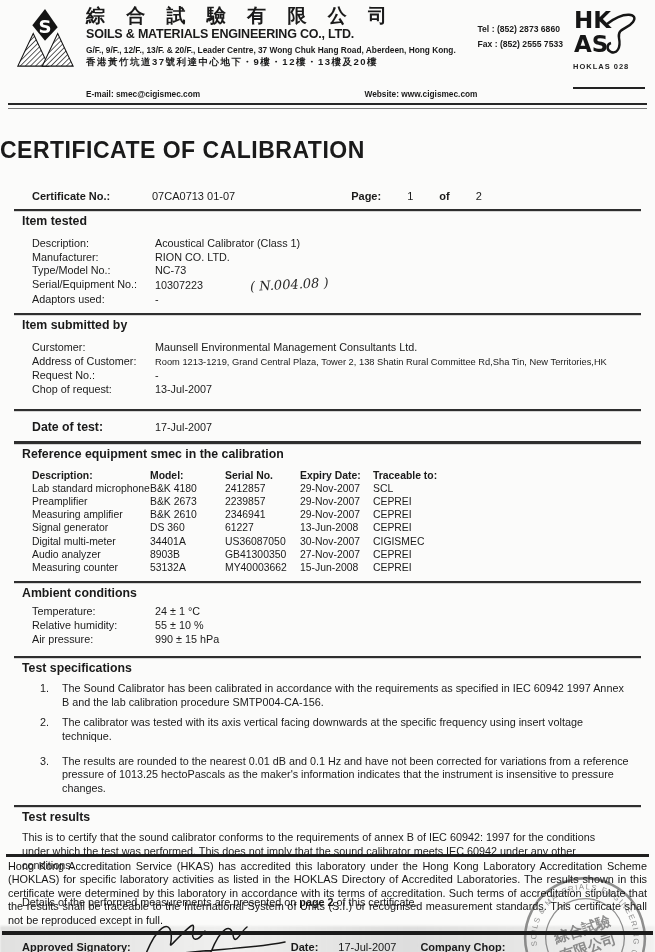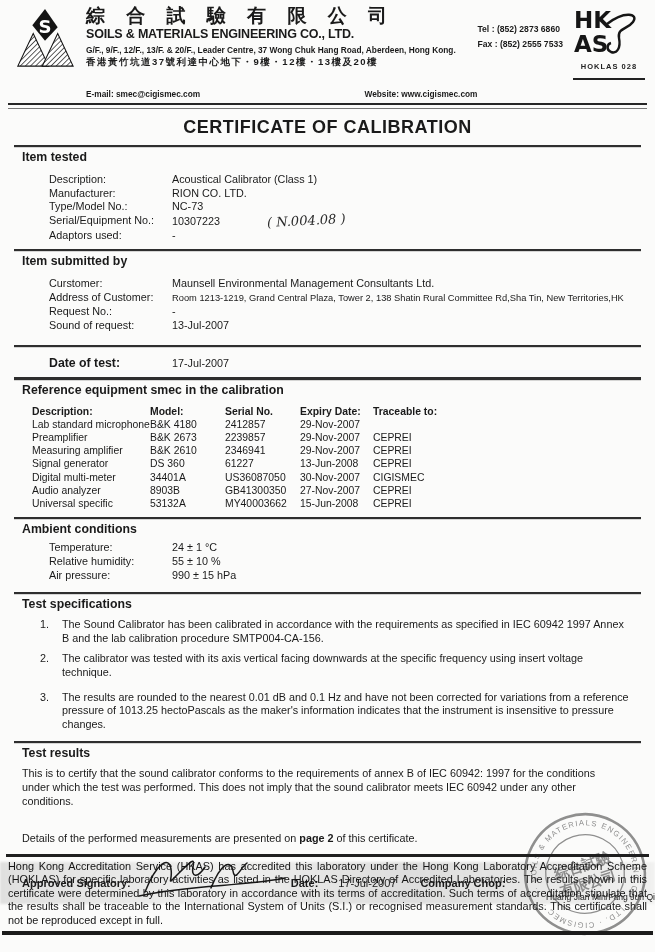--- a/index.html
+++ b/index.html
@@ -14,37 +14,37 @@
   .logo-sm{flex:0 0 auto;margin-top:2px;}
   .hdr-mid{margin-left:12px;flex:1;}
   .company-cn{font-size:19px;font-weight:bold;letter-spacing:8px;line-height:1.05;white-space:nowrap;}
   .company-en{font-size:12.5px;font-weight:bold;letter-spacing:-0.2px;margin-top:1px;white-space:nowrap;}
   .addr-en{font-size:8.3px;font-weight:bold;margin-top:4px;white-space:nowrap;}
   .addr-cn{font-size:9.5px;font-weight:bold;letter-spacing:1.5px;margin-top:1px;white-space:nowrap;}
   .contact-row{display:flex;font-size:8.3px;font-weight:bold;margin-top:20px;justify-content:space-between;}
   .hdr-telfax{flex:0 0 auto;font-size:8.6px;font-weight:bold;line-height:1.7;margin-top:16px;margin-right:10px;white-space:nowrap;}
   .hkas-box{flex:0 0 auto;width:72px;text-align:left;margin-top:2px;}
   .hkas-caption{font-size:7.5px;font-weight:bold;letter-spacing:1px;border-bottom:2px solid #222;
-    padding-bottom:7px;margin-top:2px;color:#222;text-align:center;}
+    padding-bottom:16px;margin-top:2px;color:#222;}
   .rule-dbl{height:3px;border-top:2.5px solid #262626;border-bottom:1px solid #777;margin:2px 8px 0 8px;}
 
   
-  .title{text-align:center;font-size:18px;font-weight:bold;letter-spacing:.5px;margin-top:8px;}
+  .title{text-align:left;font-size:23px;font-weight:bold;letter-spacing:.5px;margin-top:28px;}
   .certline{display:flex;align-items:baseline;font-size:11px;font-weight:bold;margin:26px 0 0 32px;}
   .certline .clab{width:120px;}
   .certline .cval{font-weight:normal;}
   .certline .plab{margin-left:116px;}
   .certline .pnum{margin-left:26px;font-weight:normal;}
   .certline .pof{margin-left:26px;}
   .certline .ptot{margin-left:26px;font-weight:normal;}
 
   
   .sec-rule{height:2.2px;background:#2e2e2e;margin:7px 14px 0 14px;box-shadow:0 1px 0 rgba(0,0,0,.15);}
   .sec-head{font-size:12.3px;font-weight:bold;padding:3px 0 0 22px;}
-  .kv{padding-left:49px;font-size:10.8px;line-height:13.6px;}
+  .kv{padding-left:32px;font-size:10.8px;line-height:13.6px;}
   .kv .k{display:inline-block;width:120px;vertical-align:top;}
   .kv .v{display:inline-block;}
   .kv .v.small{font-size:9.3px;}
   .hand{font-family:"DejaVu Serif",serif;font-style:italic;font-size:13px;color:#2b2b2b;
         margin-left:44px;display:inline-block;transform:rotate(-3deg);}
   .dtest .k{font-size:12.3px;font-weight:bold;width:120px;}
   .dtest{margin:10px 0 4px 0;}
 
   
   .eqtable{margin:8px 0 2px 32px;font-size:10.4px;line-height:13.2px;}
@@ -121,20 +121,28 @@
         <text x="1" y="44" font-size="23" font-weight="bold" fill="#161616" font-family="DejaVu Sans, sans-serif">AS</text>
         <path d="M34,16 C52,2 66,6 60,14 C55,21 44,20 46,30 C48,40 44,46 38,44 C33,42 34,36 38,35" stroke="#161616" stroke-width="2.4" fill="none"></path>
       </svg>
       <div class="hkas-caption">HOKLAS 028</div>
     </div>
   </div>
   <div class="rule-dbl"></div>
 
   <div class="title">CERTIFICATE OF CALIBRATION</div>
 
+  <div class="certline">
+    <span class="clab">Certificate No.:</span>
+    <span class="cval">07CA0713 01-07</span>
+    <span class="plab">Page:</span>
+    <span class="pnum">1</span>
+    <span class="pof">of</span>
+    <span class="ptot">2</span>
+  </div>
 
   <div class="sec-rule"></div>
   <div class="sec-head">Item tested</div>
   <div style="margin-top:9px;">
     <div class="kv">
       <span class="k">Description:</span>
       <span class="v">Acoustical Calibrator (Class 1)</span>
     </div>
     <div class="kv">
       <span class="k">Manufacturer:</span>
@@ -164,21 +172,21 @@
     </div>
     <div class="kv">
       <span class="k">Address of Customer:</span>
       <span class="v small">Room 1213-1219, Grand Central Plaza, Tower 2, 138 Shatin Rural Committee Rd,Sha Tin, New Territories,HK</span>
     </div>
     <div class="kv">
       <span class="k">Request No.:</span>
       <span class="v">-</span>
     </div>
     <div class="kv">
-      <span class="k">Sound of request:</span>
+      <span class="k">Chop of request:</span>
       <span class="v">13-Jul-2007</span>
     </div>
   </div>
 
   <div class="sec-rule" style="margin-top:12px;"></div>
   <div class="kv dtest">
     <span class="k">Date of test:</span>
     <span class="v">17-Jul-2007</span>
   </div>
 
@@ -190,20 +198,21 @@
       <span>Model:</span>
       <span>Serial No.</span>
       <span>Expiry Date:</span>
       <span>Traceable to:</span>
     </div>
     <div class="eqrow">
       <span>Lab standard microphone</span>
       <span>B&amp;K 4180</span>
       <span>2412857</span>
       <span>29-Nov-2007</span>
+      <span>SCL</span>
     </div>
     <div class="eqrow">
       <span>Preamplifier</span>
       <span>B&amp;K 2673</span>
       <span>2239857</span>
       <span>29-Nov-2007</span>
       <span>CEPREI</span>
     </div>
     <div class="eqrow">
       <span>Measuring amplifier</span>
@@ -227,21 +236,21 @@
       <span>CIGISMEC</span>
     </div>
     <div class="eqrow">
       <span>Audio analyzer</span>
       <span>8903B</span>
       <span>GB41300350</span>
       <span>27-Nov-2007</span>
       <span>CEPREI</span>
     </div>
     <div class="eqrow">
-      <span>Universal specific</span>
+      <span>Measuring counter</span>
       <span>53132A</span>
       <span>MY40003662</span>
       <span>15-Jun-2008</span>
       <span>CEPREI</span>
     </div>
   </div>
 
   <div class="sec-rule"></div>
   <div class="sec-head">Ambient conditions</div>
   <div style="margin-top:5px;">

